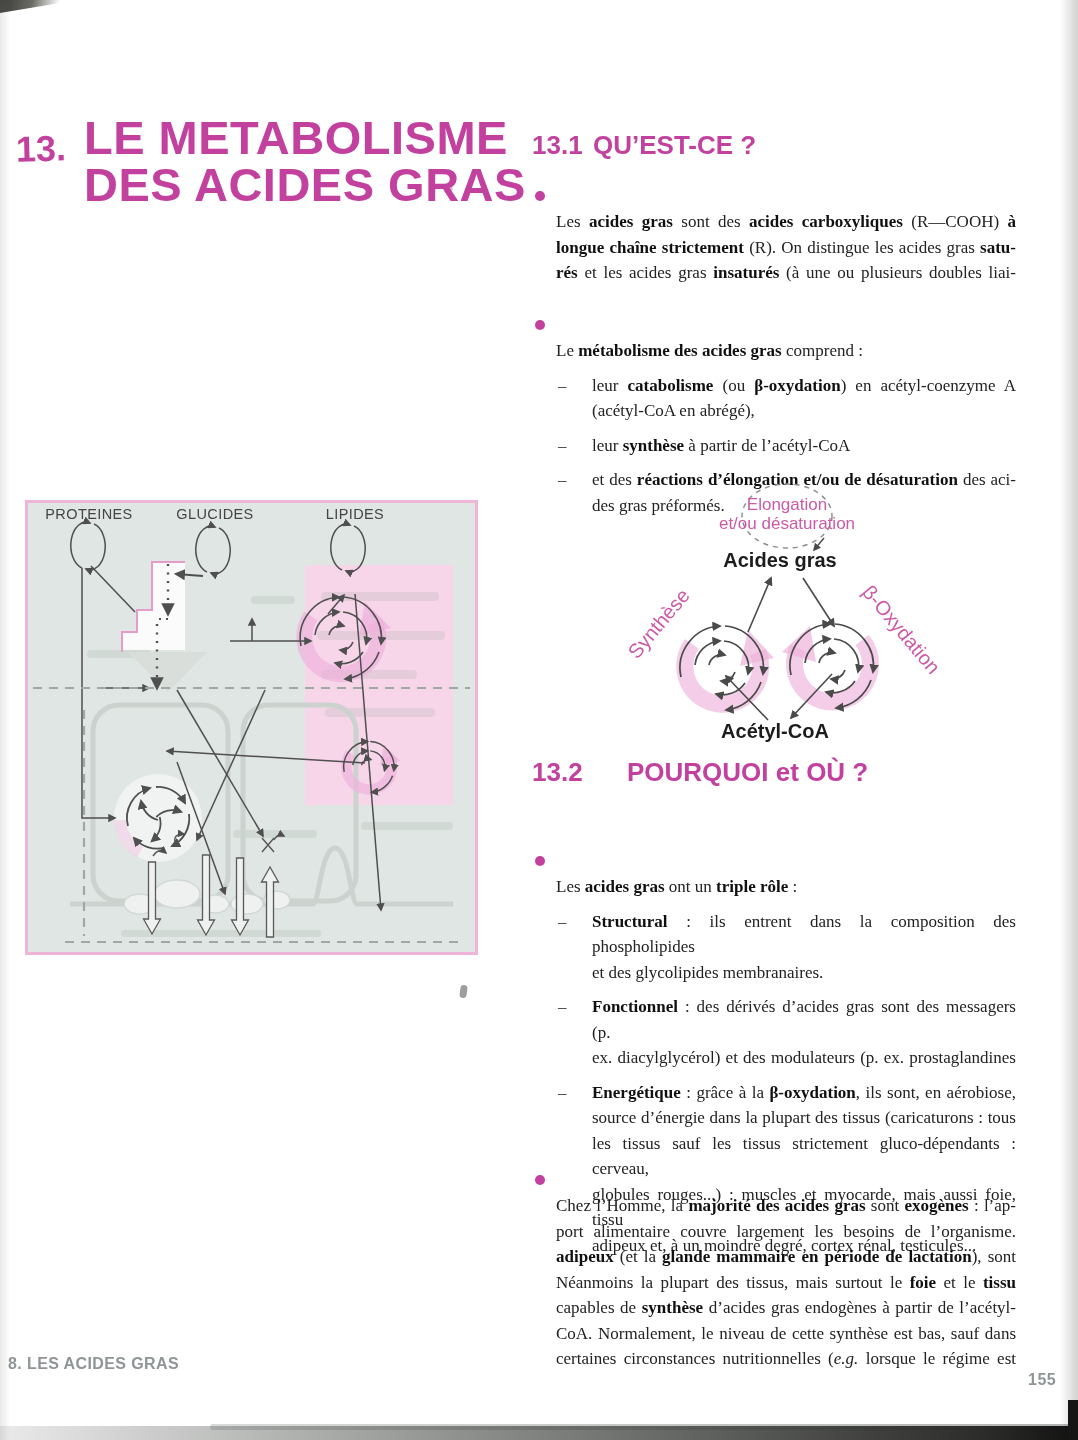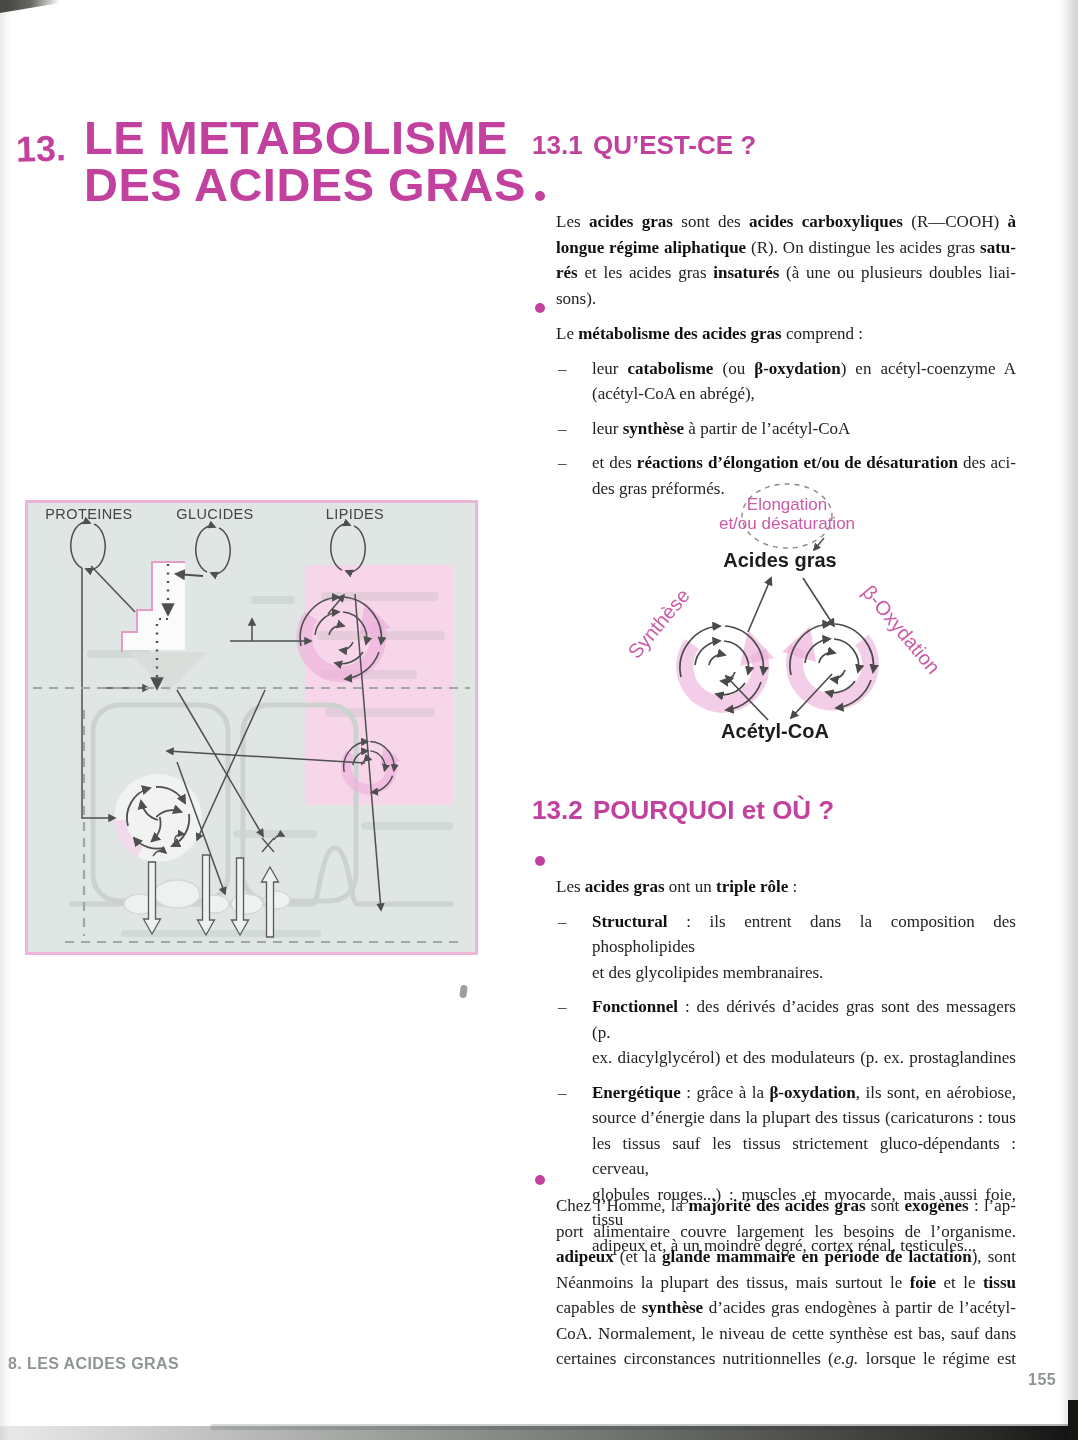--- a/index.html
+++ b/index.html
@@ -25,34 +25,34 @@
   
   .chapter-num{position:absolute;left:16px;top:128px;font-family:"Liberation Sans",sans-serif;
      font-weight:bold;font-size:36px;color:#c2419e;transform:rotate(-1.5deg);}
   .chapter-title{position:absolute;left:84px;top:114px;font-family:"Liberation Sans",sans-serif;
      font-weight:bold;font-size:47px;line-height:47px;color:#c2419e;letter-spacing:.5px;}
   
   .sec-head{position:absolute;font-family:"Liberation Sans",sans-serif;font-weight:bold;
      font-size:26px;color:#c2419e;display:flex;}
   .sec-head .num{width:61px;flex:0 0 61px;}
   .h1{left:532px;top:130px;}
-  .h2{left:532px;top:795px;}
+  .h2{left:532px;top:757px;gap:34px;}
   .bullet{position:absolute;left:532px;width:484px;display:flex;font-size:17px;line-height:25.5px;}
   .dot{flex:0 0 24px;}
   .dot::before{content:"";display:block;width:10px;height:10px;border-radius:50%;
      background:#c2419e;margin:7px 0 0 3px;}
   .btxt{flex:1;min-width:0;margin-top:25px;}
   .jl{text-align:justify;text-align-last:justify;}
   .ll{text-align:left;}
   .sub{display:flex;margin-top:9px;}
   .sub .dash{flex:0 0 34px;padding-left:2px;color:#333;}
   .sub .stxt{flex:1;min-width:0;}
   b{color:#101010;}
   
-  .b1{top:184px;} .b2{top:296px;justify-content:center;} .b3{top:849px;} .b4{top:1168px;}
+  .b1{top:184px;} .b2{top:313px;justify-content:center;} .b3{top:849px;} .b4{top:1168px;}
   
   .diagram-left{position:absolute;left:25px;top:500px;}
   .diagram-right{position:absolute;left:556px;top:476px;}
   
   .footer{position:absolute;top:1355px;left:0;width:1078px;font-family:"Liberation Sans",sans-serif;
      font-weight:bold;font-size:16px;color:#8f9597;letter-spacing:.4px;}
   .footer .fl{position:absolute;left:8px;}
   .footer .fr{position:absolute;left:996px;width:60px;text-align:right;margin-top:16px;}
   svg text{font-family:"Liberation Sans",sans-serif;}
 </style>
@@ -222,23 +222,22 @@
 
   <div class="sec-head h1">
     <span class="num">13.1</span>
     <span>QU’EST-CE ?</span>
   </div>
 
   <div class="bullet b1">
     <span class="dot"></span>
     <div class="btxt">
         <div class="jl">Les <b>acides gras</b> sont des <b>acides carboxyliques</b> (R—COOH) <b>à</b></div>
-        <div class="jl"><b>longue régime aliphatique</b> (R). On distingue les acides gras <b>satu-</b></div>
+        <div class="jl"><b>longue chaîne strictement</b> (R). On distingue les acides gras <b>satu-</b></div>
         <div class="jl"><b>rés</b> et les acides gras <b>insaturés</b> (à une ou plusieurs doubles liai-</div>
-        <div class="ll">sons).</div>
       </div>
   </div>
 
   <div class="bullet b2">
     <span class="dot"></span>
     <div class="btxt">
       <div class="ll">Le <b>métabolisme des acides gras</b> comprend :</div>
       <div class="sub">
         <span class="dash">–</span>
         <div class="stxt">

